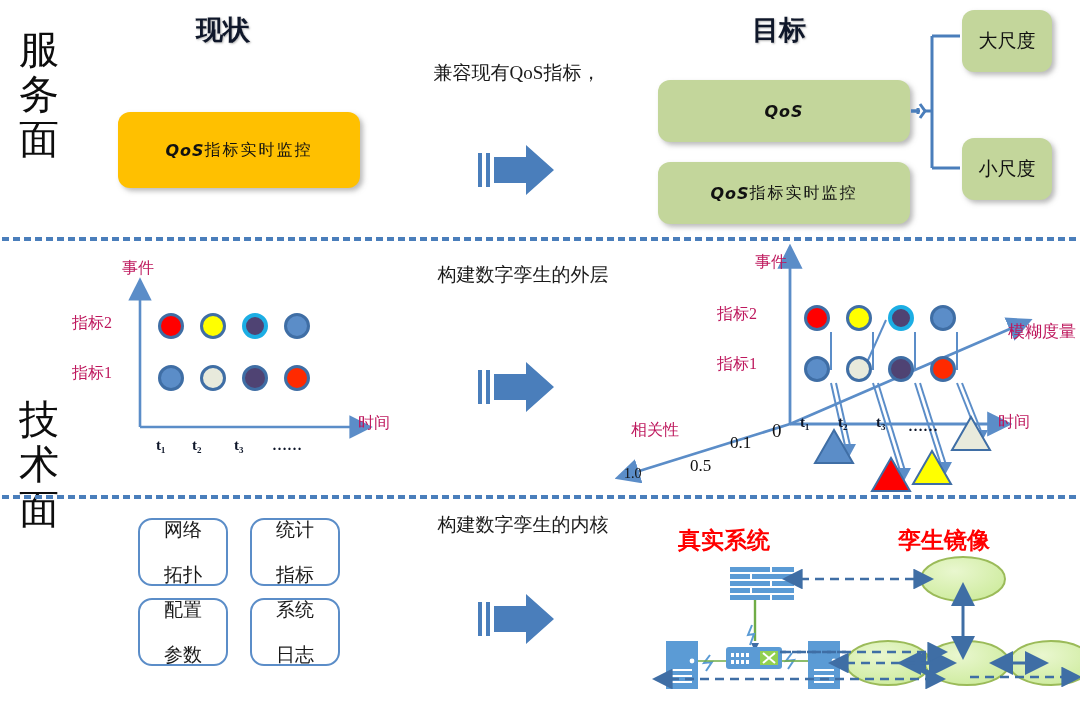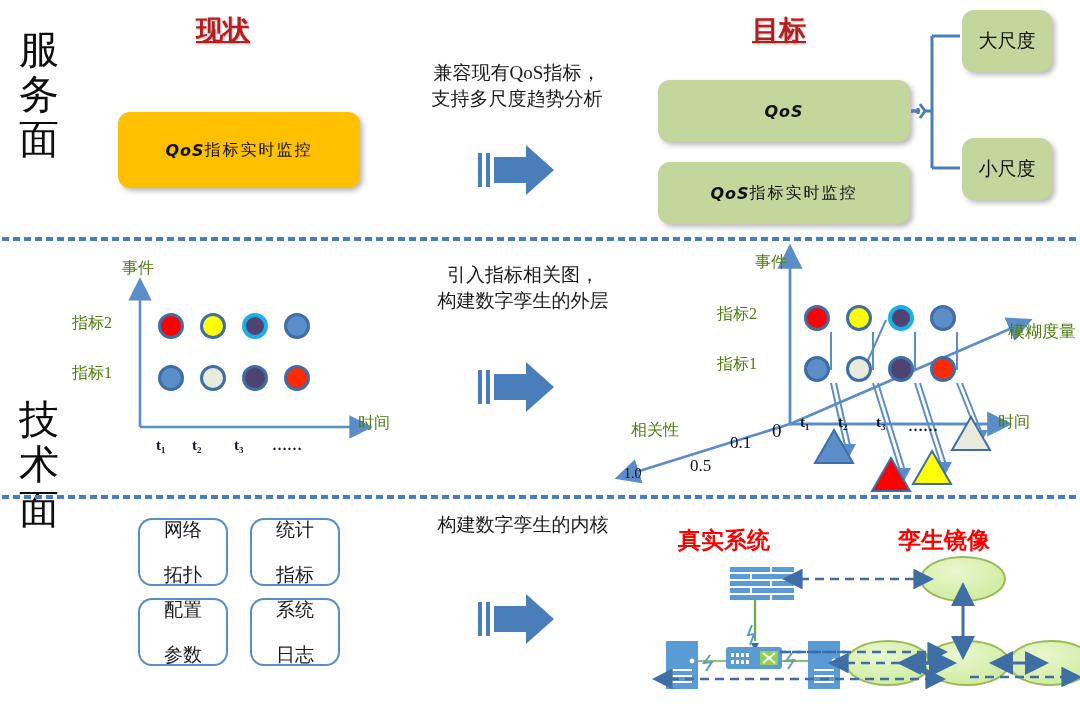--- a/index.html
+++ b/index.html
@@ -8,24 +8,23 @@
 
   
   .plane-label{
     position:absolute;left:8px;width:62px;text-align:center;
     font-size:40px;line-height:1.12;letter-spacing:0;color:#0d0d0d;
     font-family:"Liberation Serif","DejaVu Serif",serif;
   }
 
   
   .sec-title{
-    position:absolute;font-size:27px;font-weight:bold;color:#b91c1c;
+    position:absolute;font-size:27px;font-weight:bold;color:#0f172a;
     text-shadow:1px 1px 2px rgba(120,120,120,.55);
     font-family:"Liberation Serif","DejaVu Serif",serif;
-    text-decoration:underline;
   }
 
   
   .rbox{
     position:absolute;border-radius:12px;display:flex;align-items:center;
     justify-content:center;box-shadow:3px 3px 5px rgba(120,120,120,.5);
     font-size:16px;letter-spacing:2px;color:#111;
     font-family:"DejaVu Sans","Liberation Sans",sans-serif;
   }
   .rbox.orange{background:#FFC000;}
@@ -41,21 +40,21 @@
     gap:21px;
   }
 
   
   .caption{
     position:absolute;text-align:center;font-size:19px;line-height:1.35;
     color:#1a1a1a;font-family:"Liberation Serif","DejaVu Serif",serif;
   }
 
   
-  .axis-txt{position:absolute;font-size:16px;color:#4d7c0f;
+  .axis-txt{position:absolute;font-size:16px;color:#be185d;
             font-family:"Liberation Serif","DejaVu Serif",serif;text-align:right;}
   .tick{position:absolute;font-size:15px;color:#0f172a;font-weight:bold;
         font-family:"Liberation Serif","DejaVu Serif",serif;}
   .red-title{position:absolute;color:#FF0000;font-size:23px;font-weight:bold;
              font-family:"Liberation Serif","DejaVu Serif",serif;}
   .num{position:absolute;font-size:17px;color:#111;
        font-family:"Liberation Serif","DejaVu Serif",serif;}
 
   
   .dot{position:absolute;width:26px;height:26px;border-radius:50%;
@@ -87,21 +86,20 @@
 <div class="sec-title" style="left:196px;top:12px;">现状</div>
 <div class="sec-title" style="left:752px;top:12px;">目标</div>
 
 <div class="rbox orange" style="left:118px;top:112px;width:242px;height:76px;">
   <span class="qos">QoS</span>
   <span>指标实时监控</span>
 </div>
 
 <div class="caption" style="left:392px;top:60px;width:250px;">
   <div>兼容现有QoS指标，</div>
-  <div>支持多尺度趋势分析</div>
 </div>
 
 <svg width="110" height="60" style="left:478px;top:143px;">
   <path d="M0,10 L4,10 L4,44 L0,44 Z" fill="#4A7EBB"></path>
   <path d="M8,10 L12,10 L12,44 L8,44 Z" fill="#4A7EBB"></path>
   <path d="M16,14 L48,14 L48,2 L76,27 L48,52 L48,40 L16,40 Z" fill="#4A7EBB"></path>
 </svg>
 
 <div class="rbox green" style="left:658px;top:80px;width:252px;height:62px;">
   <span class="qos">QoS</span>
@@ -123,21 +121,20 @@
 </svg>
 
 <div class="rbox green" style="left:962px;top:10px;width:90px;height:62px;font-size:19px;letter-spacing:0;">
   <span>大尺度</span>
 </div>
 <div class="rbox green" style="left:962px;top:138px;width:90px;height:62px;font-size:19px;letter-spacing:0;">
   <span>小尺度</span>
 </div>
 
 <div class="caption" style="left:398px;top:262px;width:250px;">
-  <div>引入指标相关图，</div>
   <div>构建数字孪生的外层</div>
 </div>
 
 <svg width="110" height="60" style="left:478px;top:360px;">
   <path d="M0,10 L4,10 L4,44 L0,44 Z" fill="#4A7EBB"></path>
   <path d="M8,10 L12,10 L12,44 L8,44 Z" fill="#4A7EBB"></path>
   <path d="M16,14 L48,14 L48,2 L76,27 L48,52 L48,40 L16,40 Z" fill="#4A7EBB"></path>
 </svg>
 
 <svg width="340" height="200" style="left:100px;top:272px;">

